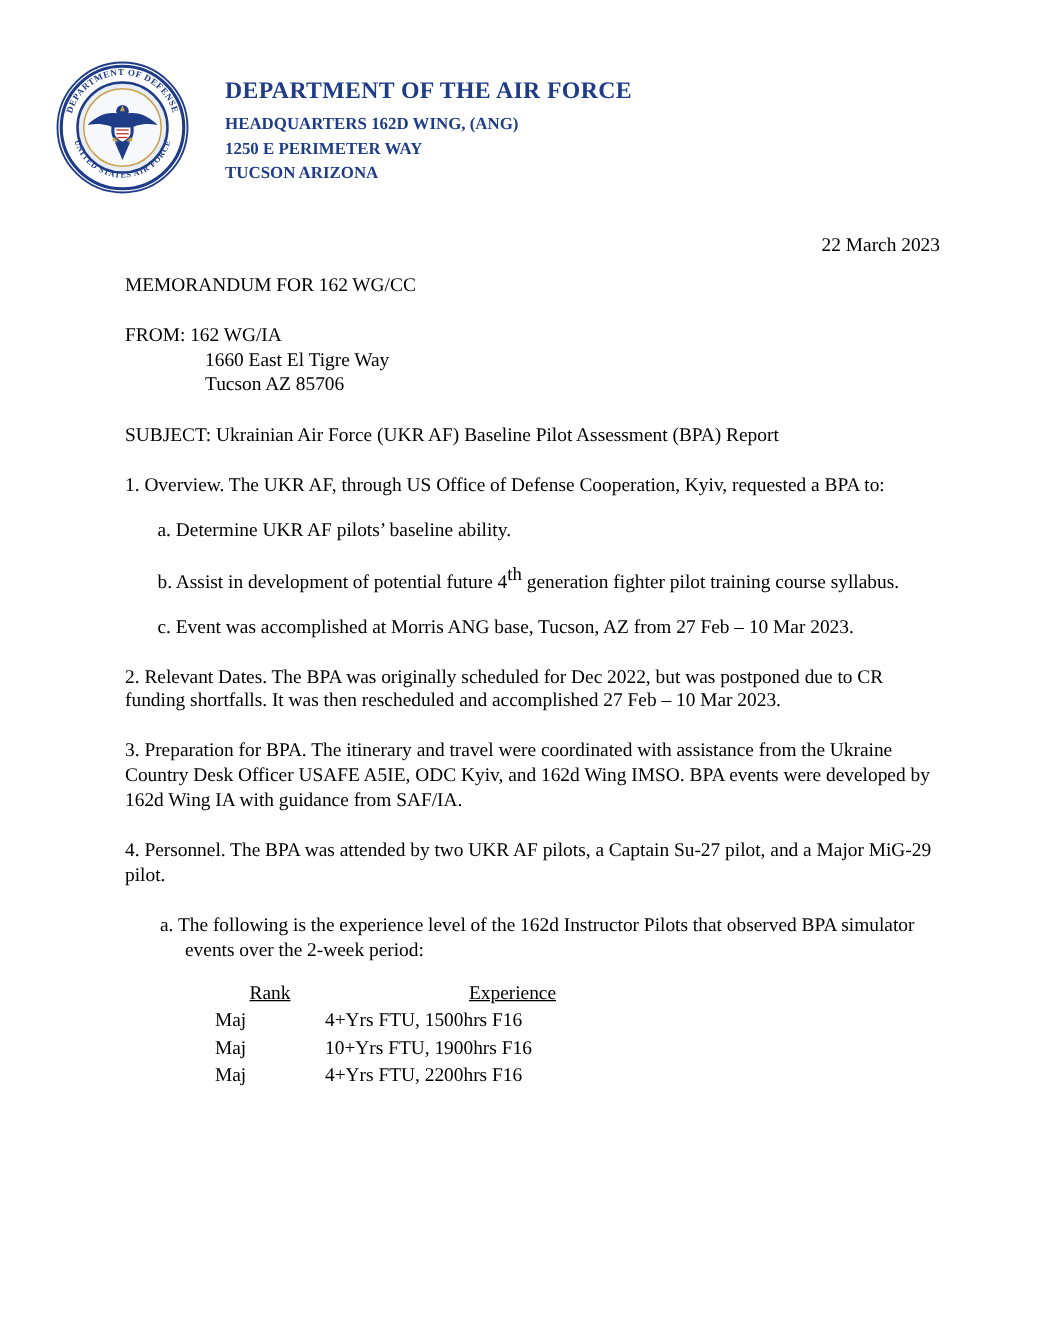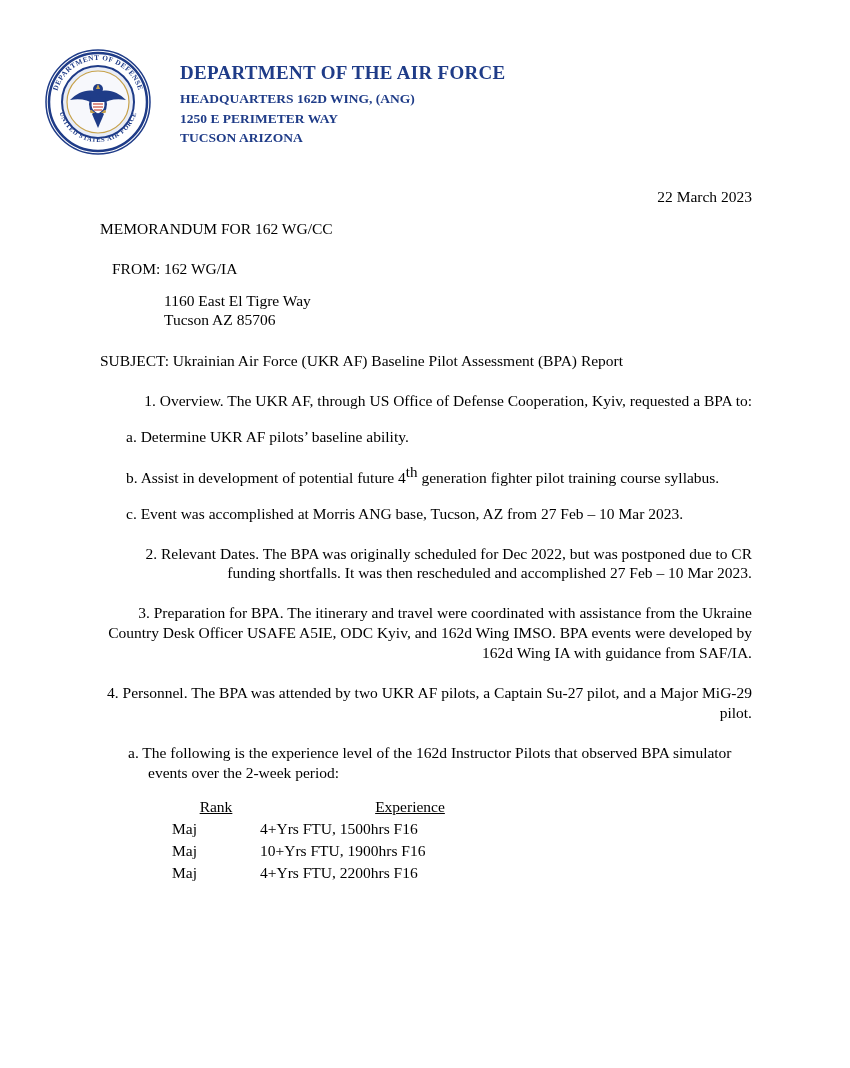--- a/index.html
+++ b/index.html
@@ -67,28 +67,28 @@
     top: 219px;
     width: 652px;
     font-size: 15.5px;
     line-height: 1.28;
   }
 
   .memo-for { margin: 0 0 14px 0; }
   .memo-for-sub { margin: 0 0 0 168px; }
 
   .block { margin-top: 20px; }
-  .from-line { margin: 12px; }
+  .from-line { margin: 0; }
   .from-ind { margin: 0 0 0 64px; }
 
   .subject { margin-top: 21px; }
 
   p.para {
     margin: 20px 0 0 0;
-    text-align: right;
+    text-align: left;
   }
   .sub {
     margin: 16px 0 0 26px;
   }
   .sub-a {
     margin: 21px 0 0 28px;
     text-indent: -20px;
     padding-left: 20px;
   }
 
@@ -165,21 +165,21 @@
   </div>
 
   <div class="date">22 March 2023</div>
 
   <div class="content">
 
     <p class="memo-for">MEMORANDUM FOR 162 WG/CC</p>
 
     <div class="block">
       <p class="from-line">FROM:  162 WG/IA</p>
-      <p class="from-ind">1160 East El Tigre Way</p>
+      <p class="from-ind">1660 East El Tigre Way</p>
       <p class="from-ind">Tucson AZ  85706</p>
     </div>
 
     <p class="subject">SUBJECT:  Ukrainian Air Force (UKR AF) Baseline Pilot Assessment (BPA) Report</p>
 
     <p class="para">1.  Overview.  The UKR AF, through US Office of Defense Cooperation, Kyiv, requested a BPA to:</p>
 
     <p class="sub">a.  Determine UKR AF pilots’ baseline ability.</p>
 
     <p class="sub">

